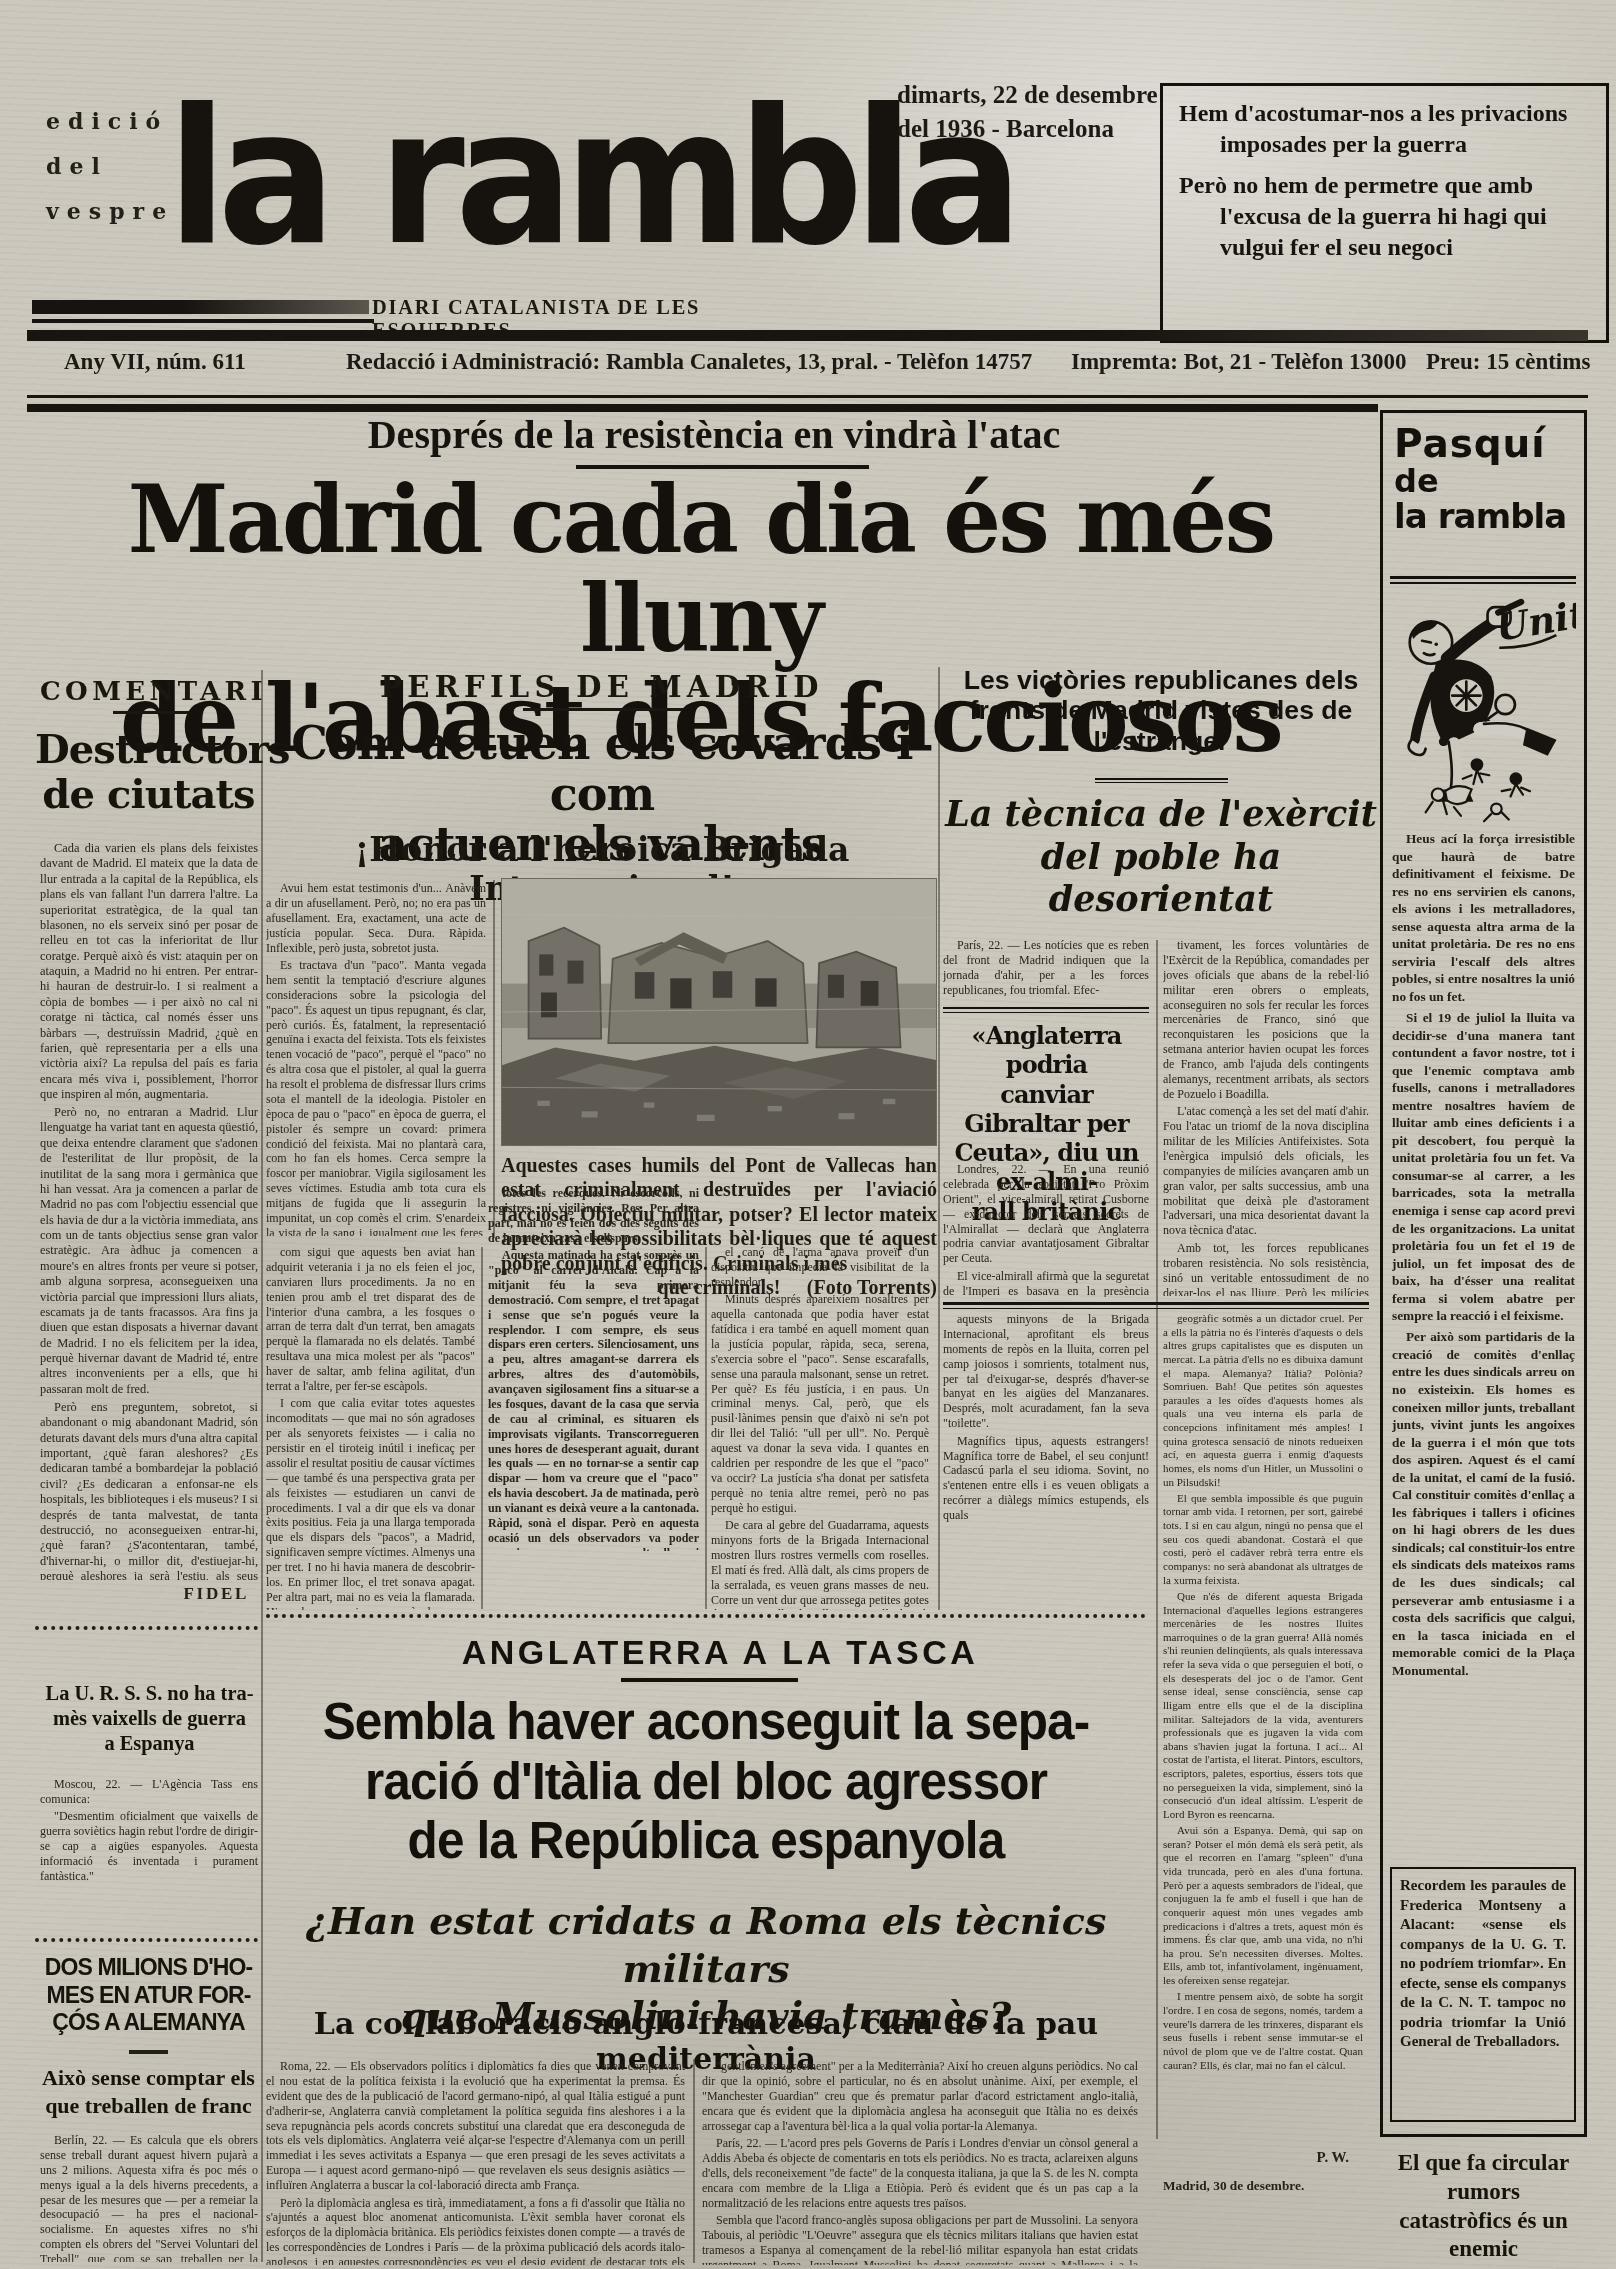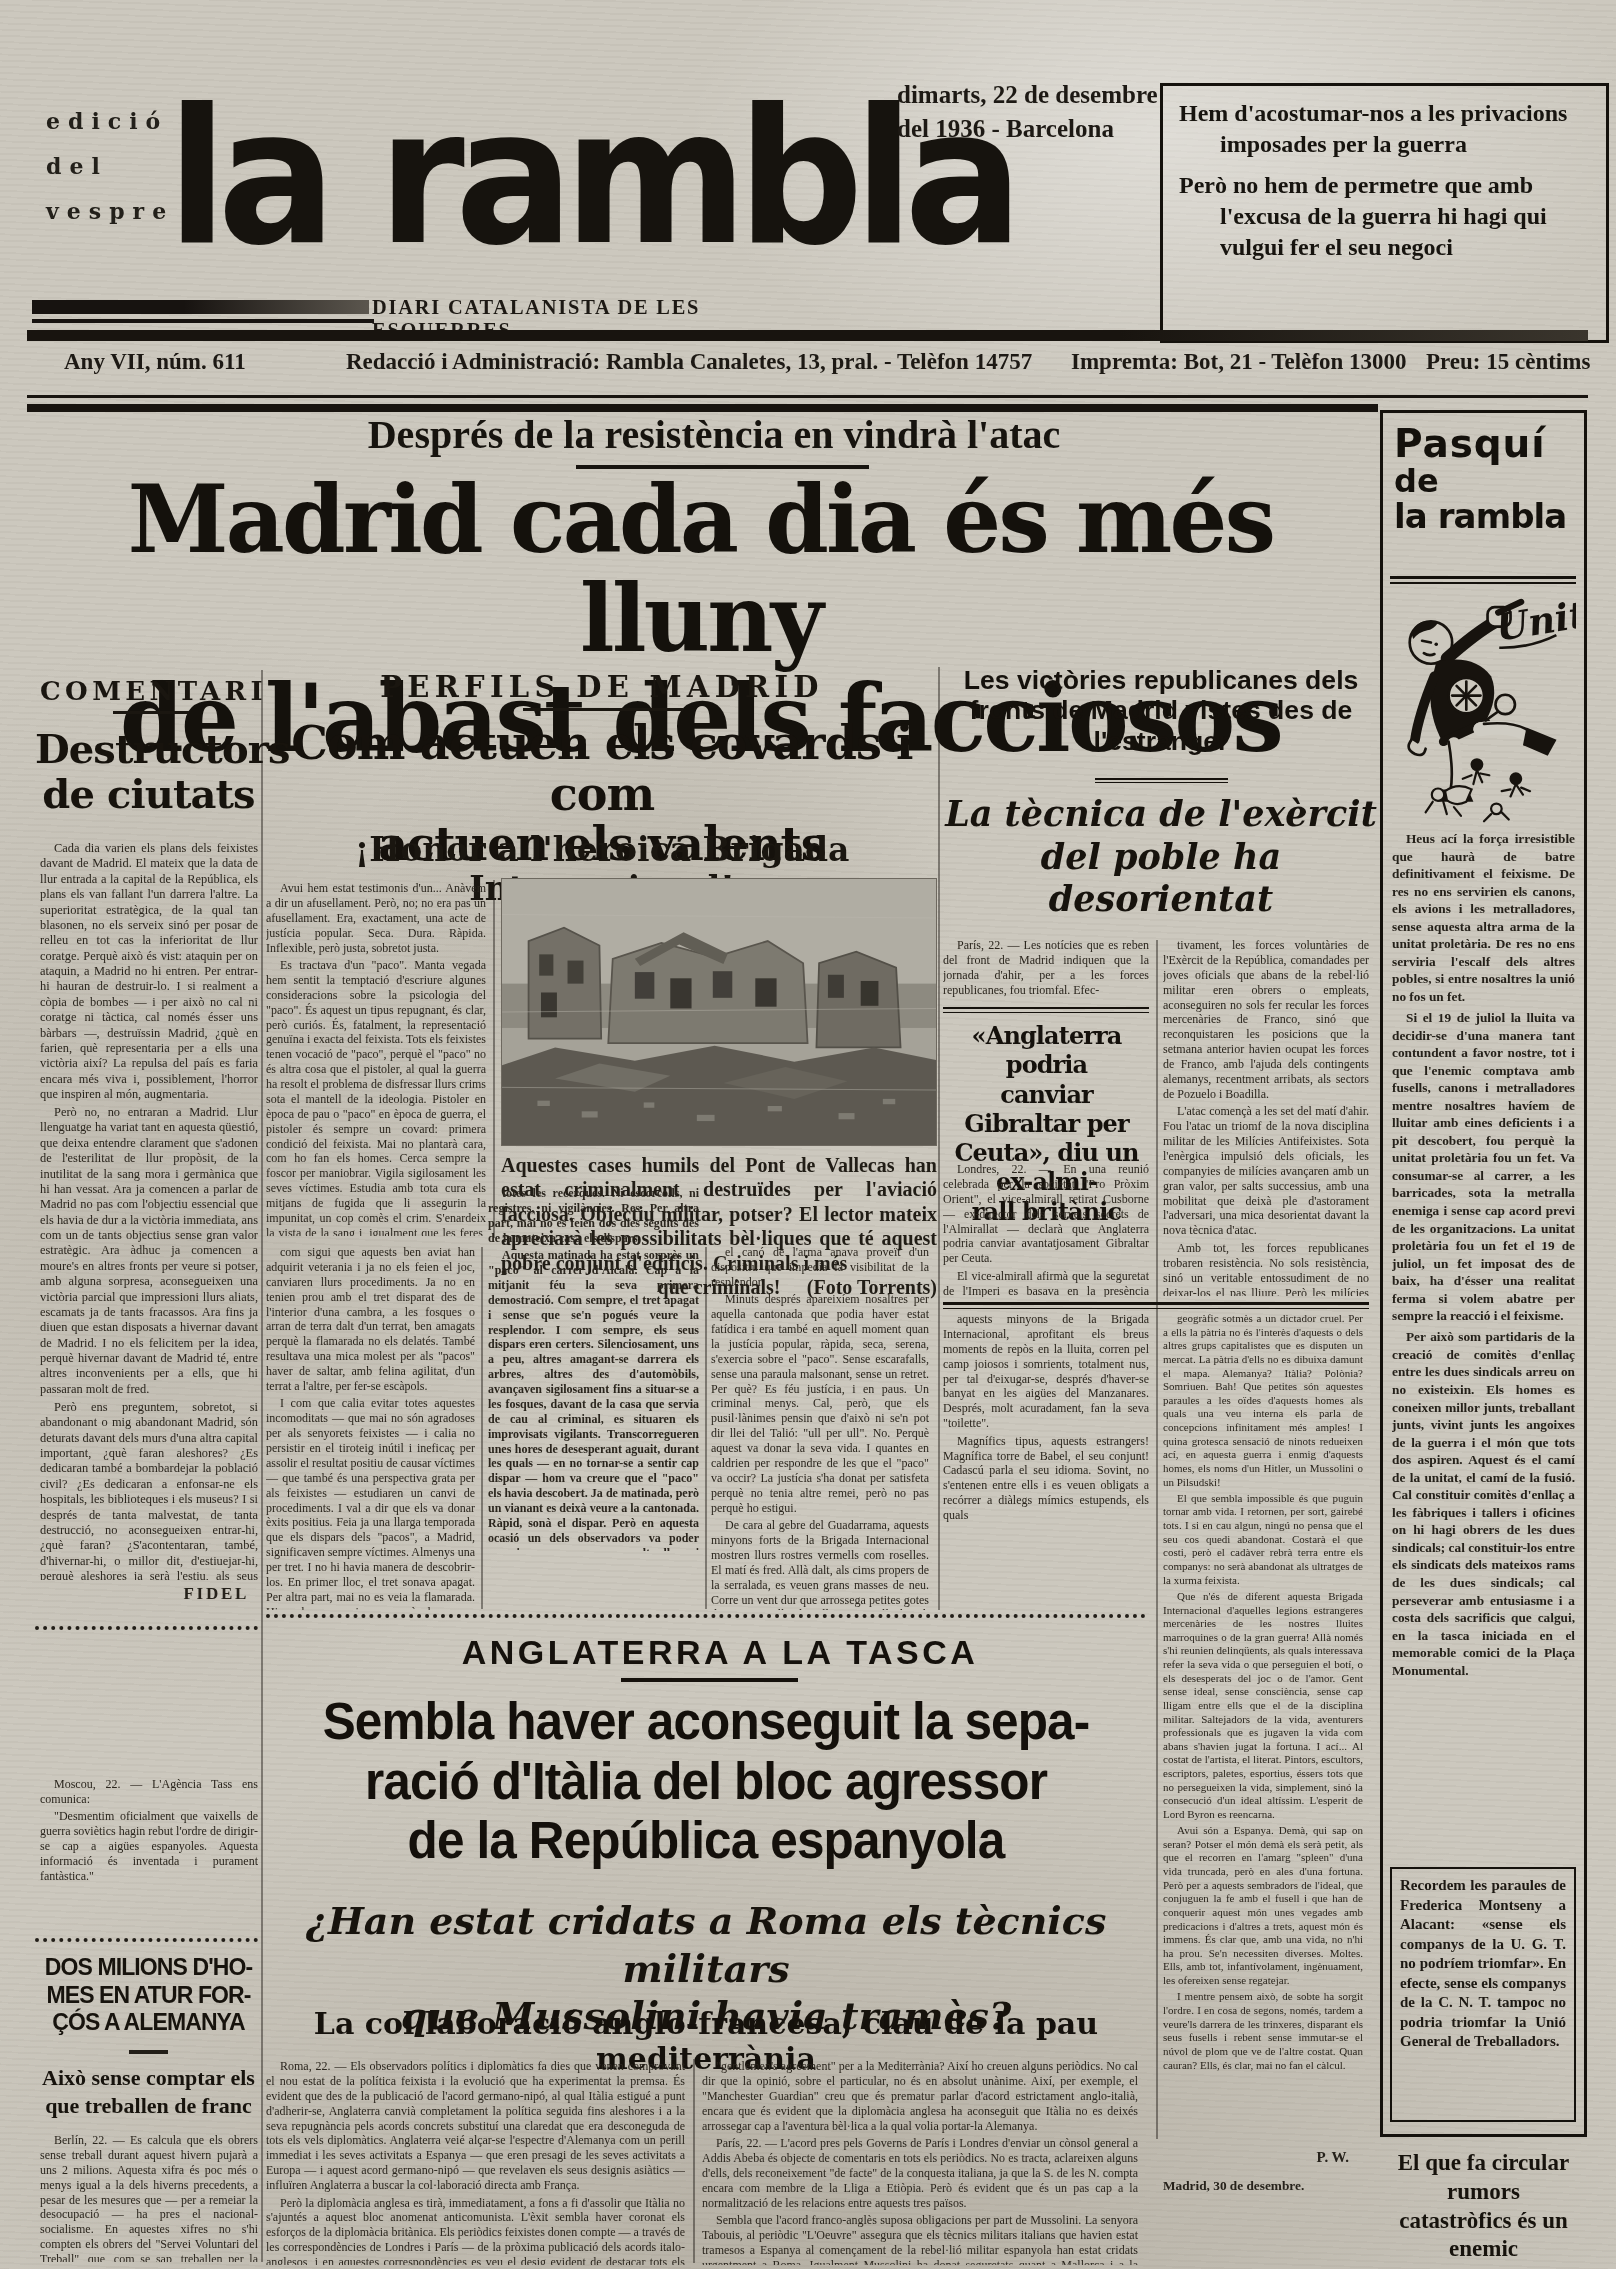--- a/index.html
+++ b/index.html
@@ -166,20 +166,25 @@
     </div>
   <div class="abs lr-body bt" style="font-size:12.4px">
       <p class="">Cada dia varien els plans dels feixistes davant de Madrid. El mateix que la data de llur entrada a la capital de la República, els plans els van fallant l'un darrera l'altre. La superioritat estratègica, de la qual tan blasonen, no els serveix sinó per posar de relleu en tot cas la inferioritat de llur coratge. Perquè això és vist: ataquin per on ataquin, a Madrid no hi entren. Per entrar-hi hauran de destruir-lo. I si realment a còpia de bombes — i per això no cal ni coratge ni tàctica, cal només ésser uns bàrbars —, destruïssin Madrid, ¿què en farien, què representaria per a ells una victòria així? La repulsa del país es faria encara més viva i, possiblement, l'horror que inspiren al món, augmentaria.</p>
       <p class="">Però no, no entraran a Madrid. Llur llenguatge ha variat tant en aquesta qüestió, que deixa entendre clarament que s'adonen de l'esterilitat de llur propòsit, de la inutilitat de la sang mora i germànica que hi han vessat. Ara ja comencen a parlar de Madrid no pas com l'objectiu essencial que els havia de dur a la victòria immediata, ans com un de tants objectius sense gran valor estratègic. Ara àdhuc ja comencen a moure's en altres fronts per veure si potser, amb alguna sorpresa, aconsegueixen una victòria parcial que impressioni llurs aliats, escamats ja de tants fracassos. Ara fins ja diuen que estan disposats a hivernar davant de Madrid. I no els felicitem per la idea, perquè hivernar davant de Madrid té, entre altres inconvenients per a ells, que hi passaran molt de fred.</p>
       <p class="">Però ens preguntem, sobretot, si abandonant o mig abandonant Madrid, són deturats davant dels murs d'una altra capital important, ¿què faran aleshores? ¿Es dedicaran també a bombardejar la població civil? ¿Es dedicaran a enfonsar-ne els hospitals, les biblioteques i els museus? I si després de tanta malvestat, de tanta destrucció, no aconsegueixen entrar-hi, ¿què faran? ¿S'acontentaran, també, d'hivernar-hi, o millor dit, d'estiuejar-hi, perquè aleshores ja serà l'estiu, als seus afores?</p>
     </div>
   <div class="abs fidel">FIDEL</div>
 
   <div class="abs dotted dot1"></div>
 
+  <div class="abs urss-head ctr">
+      <div class="t-line">La U. R. S. S. no ha tra-</div>
+      <div class="t-line">mès vaixells de guerra</div>
+      <div class="t-line">a Espanya</div>
+    </div>
   <div class="abs urss-body bt">
       <p class="">Moscou, 22. — L'Agència Tass ens comunica:</p>
       <p class="">"Desmentim oficialment que vaixells de guerra soviètics hagin rebut l'ordre de dirigir-se cap a aigües espanyoles. Aquesta informació és inventada i purament fantàstica."</p>
     </div>
 
   <div class="abs dotted dot2"></div>
 
   <div class="abs atur-head ctr sans">
       <div class="t-line">DOS MILIONS D'HO-</div>
       <div class="t-line">MES EN ATUR FOR-</div>

